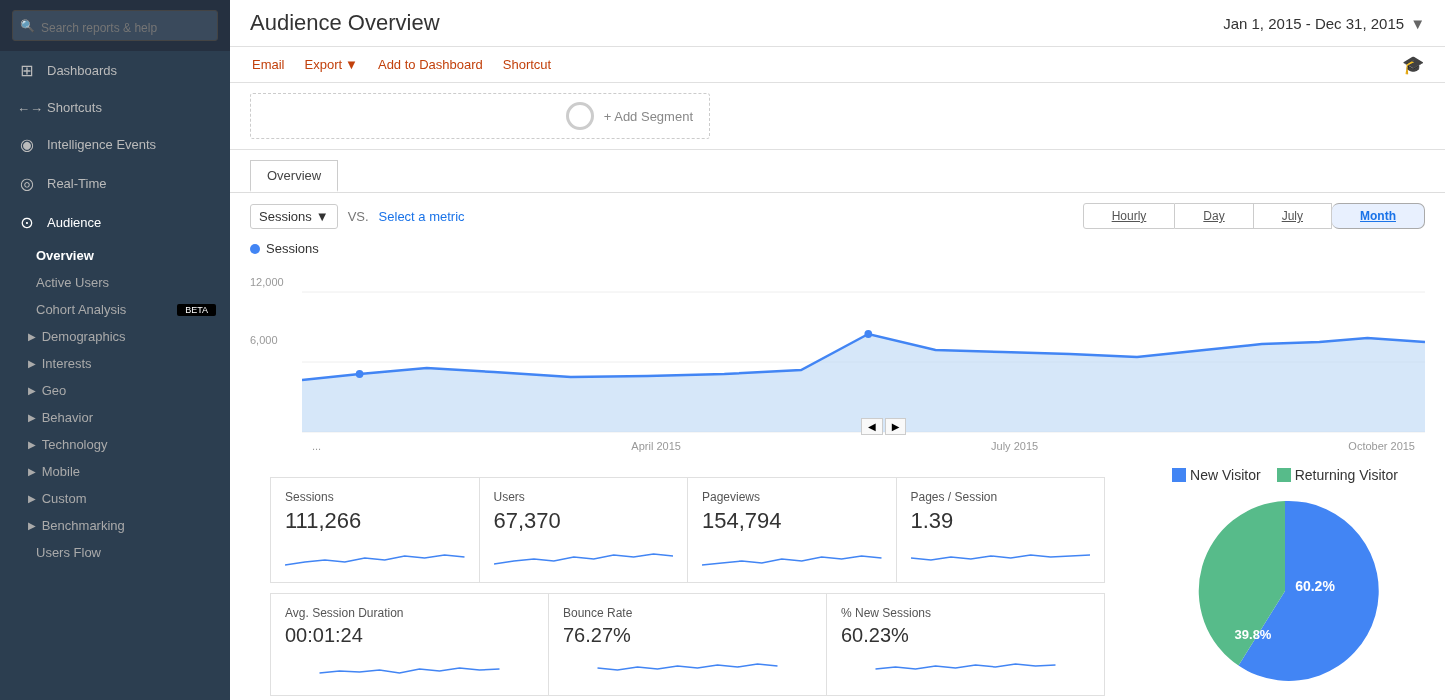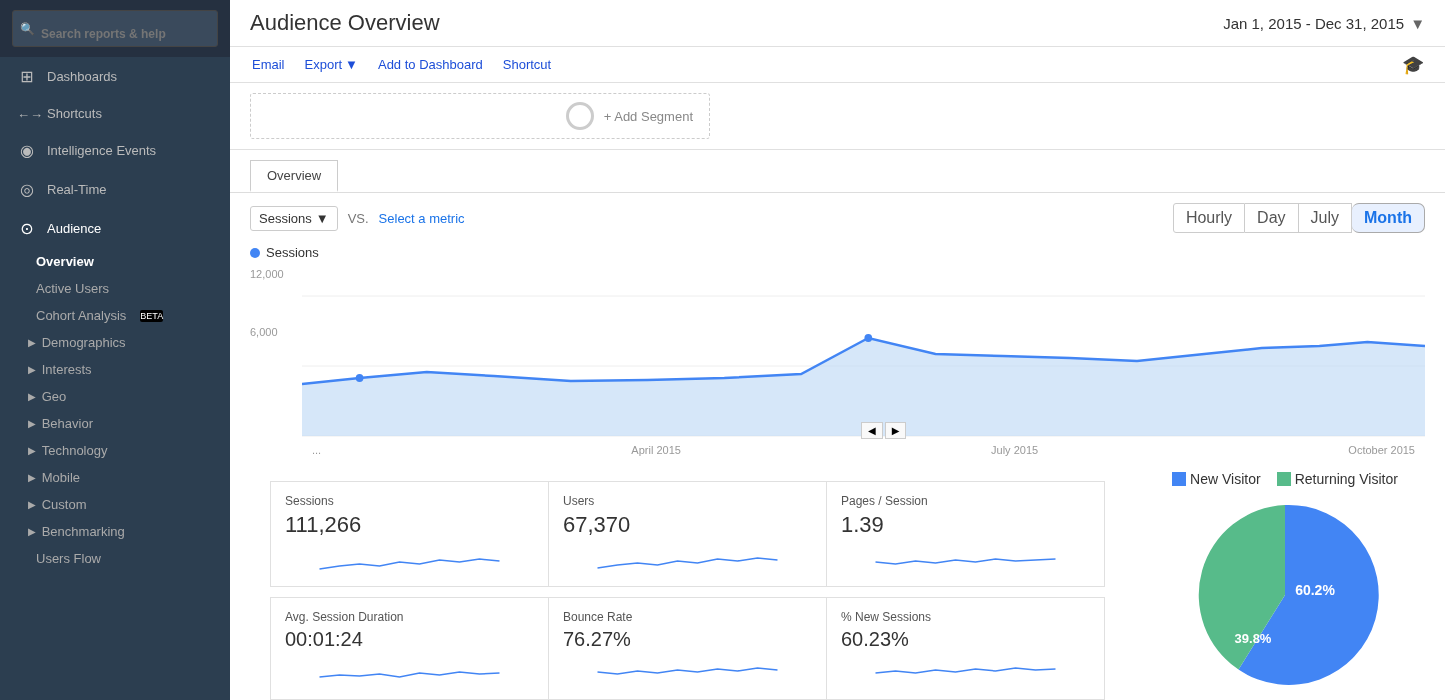--- a/index.html
+++ b/index.html
@@ -15,28 +15,27 @@
       flex-direction: column;
       height: 100%;
       overflow-y: auto;
     }
     #sidebar .search-box {
       padding: 10px 12px;
       background: #253040;
     }
     #sidebar .search-box input {
       width: 100%;
-      padding: 16px 8px 5px 28px;
+      padding: 10px 8px 5px 28px;
       border-radius: 3px;
       border: 1px solid #444;
       background: #3a4a5c;
       color: #ccc;
       font-size: 12px;
       outline: none;
-      font-weight: bold;
     }
     .search-wrapper {
       position: relative;
     }
     .search-wrapper .search-icon-inner {
       position: absolute;
       left: 8px;
       top: 50%;
       transform: translateY(-50%);
       color: #888;
@@ -121,21 +120,21 @@
       border-bottom: 1px solid #e0e0e0;
       background: #fff;
     }
     #toolbar .toolbar-left {
       display: flex;
       align-items: center;
       gap: 16px;
     }
     .toolbar-btn {
       font-size: 13px;
-      color: #1d4ed8;
+      color: #c2410c;
       cursor: pointer;
       background: none;
       border: none;
       padding: 4px 2px;
     }
     .toolbar-btn-arrow {
       display: flex; align-items: flex-start; gap: 3px;
     }
     .hat-icon { font-size: 18px; color: #888; cursor: pointer; }
 
@@ -203,26 +202,27 @@
       font-size: 13px;
       cursor: pointer;
       gap: 4px;
     }
     .vs-label { color: #777; font-size: 13px; }
     .select-metric { color: #1a73e8; font-size: 13px; cursor: pointer; }
     .time-buttons {
       display: flex;
     }
     .time-btn {
-      padding: 5px 12px;
+      padding: 5px 28px;
       border: 1px solid #ccc;
       background: #fff;
-      font-size: 16px;
+      font-size: 12px;
       cursor: pointer;
       color: #555;
+      text-decoration: underline;
     }
     .time-btn:first-child { border-radius: 3px 0 0 3px; }
     .time-btn:last-child { border-radius: 0 3px 3px 0; }
     .time-btn.active-time { background: #e8f0fe; color: #1a73e8; border-color: #aaa; font-weight: bold; border-radius: 7px; }
     .time-btn + .time-btn { border-left: none; }
     .chart-legend {
       display: flex; align-items: center; gap: 6px;
       margin-bottom: 6px;
     }
     .legend-dot {
@@ -305,23 +305,23 @@
     <span class="nav-icon">◎</span>
     <span>Real-Time</span>
   </div>
   <div class="nav-item active">
     <span class="nav-icon">⊙</span>
     <span>Audience</span>
   </div>
 
   <div class="sub-item active-sub" style="color:#fff;padding-left:36px;">Overview</div>
   <div class="sub-item" style="padding-left:36px;">Active Users</div>
-  <div class="sub-item" style="padding-left:36px;display:flex;align-items:center;gap:14px;">
+  <div class="sub-item" style="padding-left:36px;display:flex;align-items:center;gap:6px;justify-content:space-between;">
     <span>Cohort Analysis</span>
-    <span style="background:#000000;color:#fff;font-size:9px;padding:1px 0;border-radius:2px;">BETA</span>
+    <span style="background:#000000;color:#fff;font-size:9px;padding:1px 8px;border-radius:2px;">BETA</span>
   </div>
   <div class="sub-item-collapsible">
     <span class="arrow">▶</span>Demographics
   </div>
   <div class="sub-item-collapsible">
     <span class="arrow">▶</span>Interests
   </div>
   <div class="sub-item-collapsible">
     <span class="arrow">▶</span>Geo
   </div>
@@ -398,21 +398,21 @@
           <button class="time-btn active-time">Month</button>
         </div>
       </div>
 
       <div class="chart-legend">
         <span class="legend-dot" style="background:#4285f4;"></span>
         <span>Sessions</span>
       </div>
 
       <div style="position:relative;height:195px;">
-        <div style="position:absolute;left:0;top:0;bottom:22px;width:52px;display:flex;flex-direction:column;justify-content:flex-start;font-size:11px;color:#999;">
+        <div style="position:absolute;left:0;top:12px;bottom:22px;width:52px;display:flex;flex-direction:column;justify-content:flex-start;font-size:11px;color:#999;">
           <span style="margin-top:2px;">12,000</span>
           <span style="margin-top:46px;">6,000</span>
         </div>
         <div style="position:absolute;left:52px;right:0;top:0;bottom:22px;overflow:hidden;">
           <svg width="100%" height="100%" viewBox="0 0 1170 173" preserveAspectRatio="none">
 
             <line x1="0" y1="30" x2="1170" y2="30" stroke="#eee" stroke-width="1"></line>
             <line x1="0" y1="100" x2="1170" y2="100" stroke="#eee" stroke-width="1"></line>
             <line x1="0" y1="170" x2="1170" y2="170" stroke="#eee" stroke-width="1"></line>
 
@@ -460,20 +460,29 @@
           <div class="stat-block">
             <div class="stat-label">Users</div>
             <div class="stat-value">67,370</div>
             <div class="stat-sparkline">
               <svg width="100%" height="30" viewBox="0 0 180 30">
                   <polyline points="0,24 20,21 40,19 60,21 80,17 100,19 120,15 140,17 160,14 180,16" fill="none" stroke="#4285f4" stroke-width="1.5"></polyline>
                 </svg>
             </div>
           </div>
 
+          <div class="stat-block">
+            <div class="stat-label">Pageviews</div>
+            <div class="stat-value">154,794</div>
+            <div class="stat-sparkline">
+              <svg width="100%" height="30" viewBox="0 0 180 30">
+                  <polyline points="0,25 20,23 40,21 60,23 80,19 100,21 120,17 140,19 160,16 180,18" fill="none" stroke="#4285f4" stroke-width="1.5"></polyline>
+                </svg>
+            </div>
+          </div>
 
           <div class="stat-block">
             <div class="stat-label">Pages / Session</div>
             <div class="stat-value">1.39</div>
             <div class="stat-sparkline">
               <svg width="100%" height="30" viewBox="0 0 180 30">
                   <polyline points="0,18 20,20 40,17 60,19 80,16 100,18 120,15 140,17 160,16 180,15" fill="none" stroke="#4285f4" stroke-width="1.5"></polyline>
                 </svg>
             </div>
           </div>

